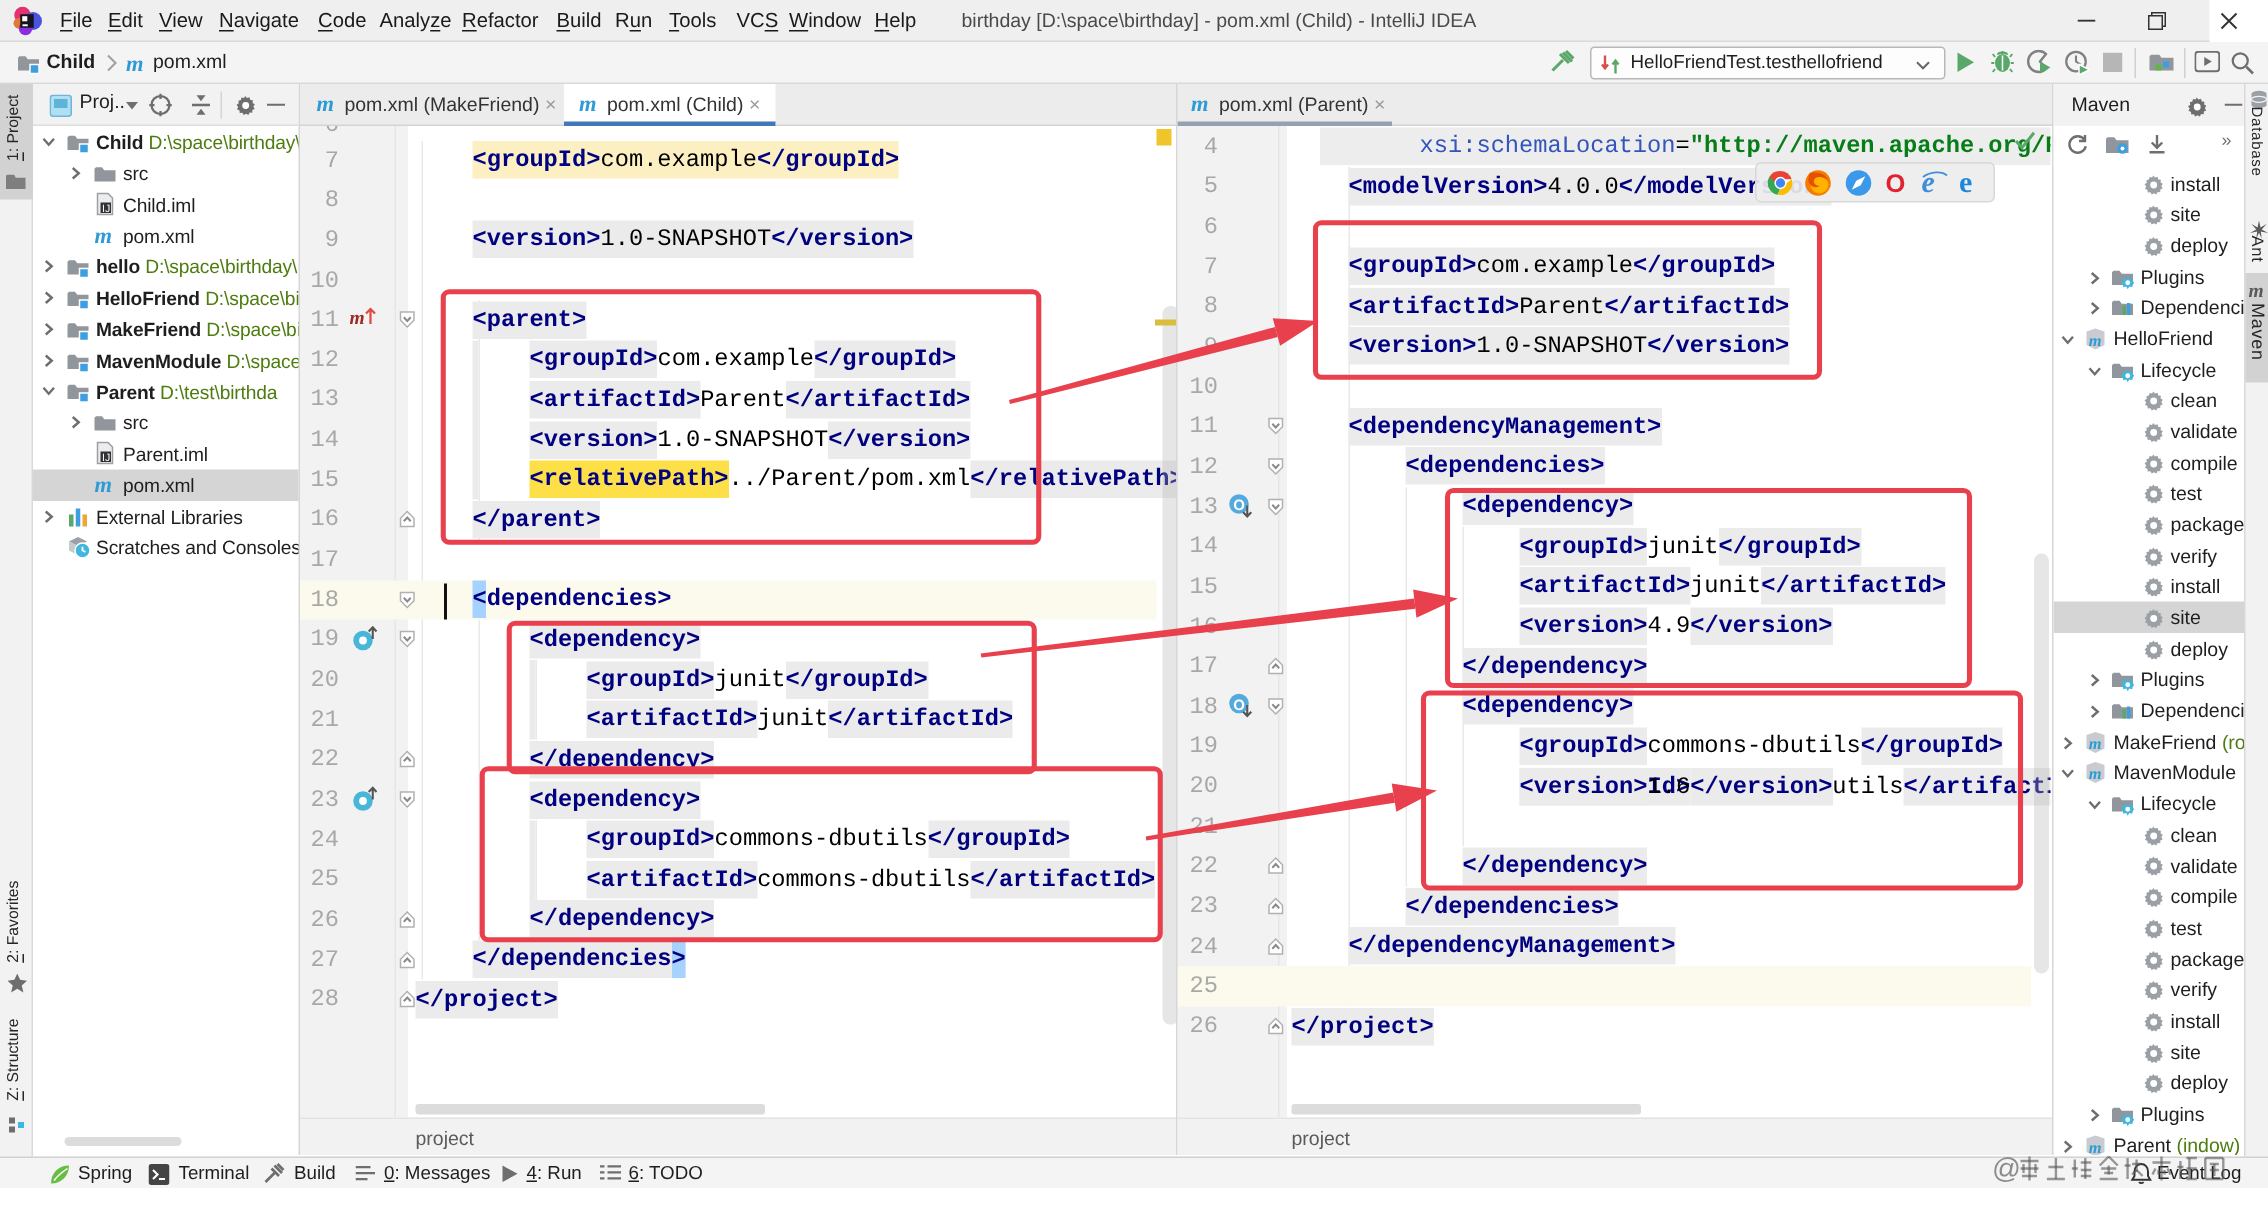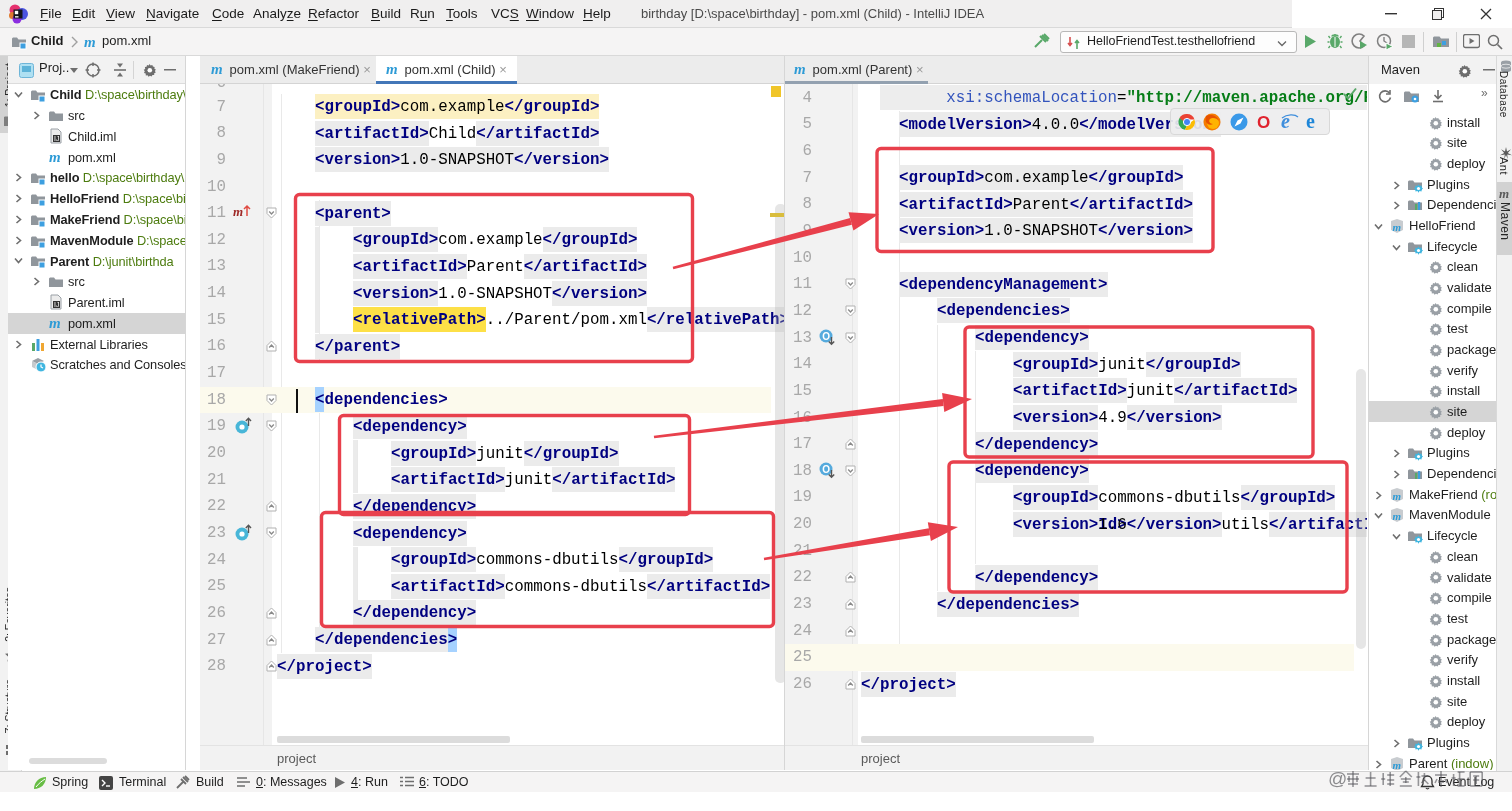--- a/index.html
+++ b/index.html
@@ -1,30 +1,30 @@
 <!DOCTYPE html>
 <html><head><meta charset="utf-8"><style>
 * { margin:0; padding:0; box-sizing:border-box; }
 body { width:1512px; height:811px; overflow:hidden; font-family:"Liberation Sans", sans-serif; background:#fff; position:relative; }
 .abs { position:absolute; }
 #page { position:absolute; left:0; top:0; width:1512px; height:811px; }
 
-#title { left:0; top:0; width:1292px; height:28px; background:#f0efef; border-bottom:1px solid #d9d9d9; }
+#title { left:0; top:0; width:1473px; height:28px; background:#f0efef; border-bottom:1px solid #d9d9d9; }
 .menu { position:absolute; top:0; height:28px; line-height:28px; font-size:13.5px; color:#1a1a1a; }
 .menu u { text-decoration:underline; text-underline-offset:2px; }
 #wtitle { position:absolute; top:0; height:28px; line-height:28px; font-size:13px; color:#4a4a4a; left:641px; }
 
 #toolbar { left:0; top:28px; width:1512px; height:28px; background:#f5f4f4; border-bottom:1px solid #d9d9d9; }
 
 #lstripe { left:0; top:56px; width:22px; height:736px; background:#f2f2f2; border-right:1px solid #d9d9d9; }
 #rstripe { left:1496px; top:56px; width:16px; height:736px; background:#f2f2f2; border-left:1px solid #d9d9d9; }
 .vtextL { position:absolute; writing-mode:vertical-rl; transform:rotate(180deg); font-size:10.5px; color:#262626; left:3px; }
 .vtextR { position:absolute; writing-mode:vertical-rl; font-size:12px; letter-spacing:0.5px; color:#262626; left:1px; }
 
-#proj { left:8px; top:56px; width:178px; height:714px; background:#fff; border-right:1px solid #d6d6d6; overflow:hidden; }
+#proj { left:22px; top:56px; width:178px; height:714px; background:#fff; border-right:1px solid #d6d6d6; overflow:hidden; }
 #projhead { position:absolute; left:0; top:0; width:178px; height:28px; background:#f2f2f2; border-bottom:1px solid #dcdcdc; }
 .trow { font-size:12.8px; letter-spacing:-0.1px; color:#1e1e1e; line-height:21px; white-space:nowrap; }
 .gpath { color:#4d7c0f; font-weight:normal; }
 
 #tabrow { left:200px; top:56px; width:1168px; height:28px; background:#ececec; border-bottom:1px solid #d4d4d4; }
 .tab { position:absolute; top:0; height:28px; font-size:13px; color:#333; line-height:28px; }
 #edL { left:200px; top:84px; width:585px; height:661px; background:#fff; overflow:hidden; }
 #edR { left:785px; top:84px; width:583px; height:661px; background:#fff; overflow:hidden; }
 .gut { position:absolute; left:0; top:0; bottom:0; background:#f2f2f2; }
 .ln { position:absolute; text-align:right; font-family:"Liberation Mono",monospace; font-size:15.8px; line-height:26.65px; color:#a8a8a8; }
@@ -275,21 +275,21 @@
       </svg>
       <div class="abs trow" style="left:42px;top:173.7px;"><b style="font-weight:bold">MavenModule</b><span class="gpath"> D:\space</span></div>
 <svg class="abs" style="left:5px;top:199.46px" width="11" height="11">
         <path d="M2 3.5 L5.5 7.5 L9 3.5" fill="none" stroke="#6e6e6e" stroke-width="1.6"></path>
       </svg>
       <svg class="abs" style="left:22px;top:197.46px" width="16" height="16">
         <path d="M1 4.5 L1 13 L15 13 L15 5.5 L7.5 5.5 L6 3.5 L2 3.5 Z" fill="#90969c"></path>
         <rect x="9" y="9" width="6" height="6" fill="#3d9fe0"></rect>
         <rect x="9" y="9" width="6" height="6" fill="none" stroke="#fff" stroke-width="1"></rect>
       </svg>
-      <div class="abs trow" style="left:42px;top:194.5px;"><b style="font-weight:bold">Parent</b><span class="gpath"> D:\junit\birthda</span></div>
+      <div class="abs trow" style="left:42px;top:194.5px;"><b style="font-weight:bold">Parent</b><span class="gpath"> D:\test\birthda</span></div>
 <svg class="abs" style="left:23px;top:220.23000000000002px" width="11" height="11">
         <path d="M3.5 2 L7.5 5.5 L3.5 9" fill="none" stroke="#6e6e6e" stroke-width="1.6"></path>
       </svg>
       <svg class="abs" style="left:40px;top:218.23000000000002px" width="16" height="16">
         <path d="M1 4.5 L1 13 L15 13 L15 5.5 L7.5 5.5 L6 3.5 L2 3.5 Z" fill="#90969c"></path>
       </svg>
       <div class="abs trow" style="left:60px;top:215.2px;"><b style="font-weight:normal">src</b></div>
 <svg class="abs" style="left:40px;top:238.0px" width="16" height="16">
         <path d="M3 1 L10 1 L13 4 L13 15 L3 15 Z" fill="#ececec" stroke="#9aa0a6"></path>
         <rect x="5" y="7" width="7" height="7" fill="#333"></rect>
@@ -341,21 +341,20 @@
   <div class="abs" style="left:63px;top:0;bottom:0;width:1px;background:#e6e6e6"></div>
   <div class="abs" style="left:81px;top:9.6px;width:1px;height:559.6px;background:#e9e9e9"></div>
       <div class="abs" style="left:119px;top:116.2px;width:1px;height:159.9px;background:#e9e9e9"></div>
       <div class="abs" style="left:119px;top:329.4px;width:1px;height:213.2px;background:#e9e9e9"></div>
       <div class="abs" style="left:157px;top:356.0px;width:1px;height:53.3px;background:#e9e9e9"></div>
       <div class="abs" style="left:157px;top:462.6px;width:1px;height:53.3px;background:#e9e9e9"></div>
   <div class="ln" style="top:-14px;width:26px">6</div>
       <div class="ln" style="top:9.6px;width:26px">7</div>
 <div class="cl" style="top:9.6px;left:115.0px"><i class="bgfull" style="background:#fcf0c2"><i class="t">&lt;groupId&gt;</i><i class="v">com.example</i><i class="t">&lt;/groupId&gt;</i></i></div>
 <div class="ln" style="top:36.2px;width:26px">8</div>
-<div class="cl" style="top:36.2px;left:115.0px"><i class="t" style="background:#ebebeb">&lt;artifactId&gt;</i><i class="v">Child</i><i class="t" style="background:#ebebeb">&lt;/artifactId&gt;</i></div>
 <div class="ln" style="top:62.8px;width:26px">9</div>
 <div class="cl" style="top:62.8px;left:115.0px"><i class="bgfull" style="background:#ebebeb"><i class="t">&lt;version&gt;</i><i class="v">1.0-SNAPSHOT</i><i class="t">&lt;/version&gt;</i></i></div>
 <div class="ln" style="top:89.5px;width:26px">10</div>
 <div class="ln" style="top:116.2px;width:26px">11</div>
 <div class="cl" style="top:116.2px;left:115.0px"><i class="t" style="background:#ebebeb">&lt;parent&gt;</i></div>
 <div class="ln" style="top:142.8px;width:26px">12</div>
 <div class="cl" style="top:142.8px;left:153.0px"><i class="t" style="background:#ebebeb">&lt;groupId&gt;</i><i class="v">com.example</i><i class="t" style="background:#ebebeb">&lt;/groupId&gt;</i></div>
 <div class="ln" style="top:169.4px;width:26px">13</div>
 <div class="cl" style="top:169.4px;left:153.0px"><i class="t" style="background:#ebebeb">&lt;artifactId&gt;</i><i class="v">Parent</i><i class="t" style="background:#ebebeb">&lt;/artifactId&gt;</i></div>
 <div class="ln" style="top:196.1px;width:26px">14</div>
@@ -487,20 +486,21 @@
 <div class="cl" style="top:400.4px;left:228.0px"><i class="t" style="background:#ebebeb">&lt;groupId&gt;</i><i class="v">commons-dbutils</i><i class="t" style="background:#ebebeb">&lt;/groupId&gt;</i></div>
 <div class="ln" style="top:427.1px;width:27px">20</div>
 <div class="cl" style="top:427.1px;left:228.0px"><i class="t" style="background:#ebebeb">&lt;artifactId&gt;</i><i class="v">commons-dbutils</i><i class="t" style="background:#ebebeb">&lt;/artifactId&gt;</i></div>
 <div class="ln" style="top:453.8px;width:27px">21</div>
 <div class="cl" style="top:427px;left:228.0px"><i class="t" style="background:#ebebeb">&lt;version&gt;</i><i class="v">1.6</i><i class="t" style="background:#ebebeb">&lt;/version&gt;</i></div>
 <div class="ln" style="top:480.4px;width:27px">22</div>
 <div class="cl" style="top:480.4px;left:190.0px"><i class="t" style="background:#ebebeb">&lt;/dependency&gt;</i></div>
 <div class="ln" style="top:507.0px;width:27px">23</div>
 <div class="cl" style="top:507.0px;left:152.0px"><i class="t" style="background:#ebebeb">&lt;/dependencies&gt;</i></div>
 <div class="ln" style="top:533.7px;width:27px">24</div>
+<div class="cl" style="top:533.7px;left:114.0px"><i class="t" style="background:#ebebeb">&lt;/dependencyManagement&gt;</i></div>
 <div class="caretline" style="top:560.4px;left:0;width:569px"></div>
 <div class="ln" style="top:560.4px;width:27px">25</div>
 <div class="ln" style="top:587.0px;width:27px">26</div>
 <div class="cl" style="top:587.0px;left:76.0px"><i class="t" style="background:#ebebeb">&lt;/project&gt;</i></div>
   </div>
   <svg class="abs" style="left:60px;top:194.25px" width="11" height="12">
         <path d="M1 1 L10 1 L10 6.5 L5.5 11 L1 6.5 Z" fill="#fff" stroke="#b1b1b1"></path>
         <path d="M3.2 4.5 L5.5 7 L7.8 4.5" fill="none" stroke="#8a8a8a" stroke-width="1.3"></path>
       </svg>
       <svg class="abs" style="left:60px;top:220.89999999999998px" width="11" height="12">

